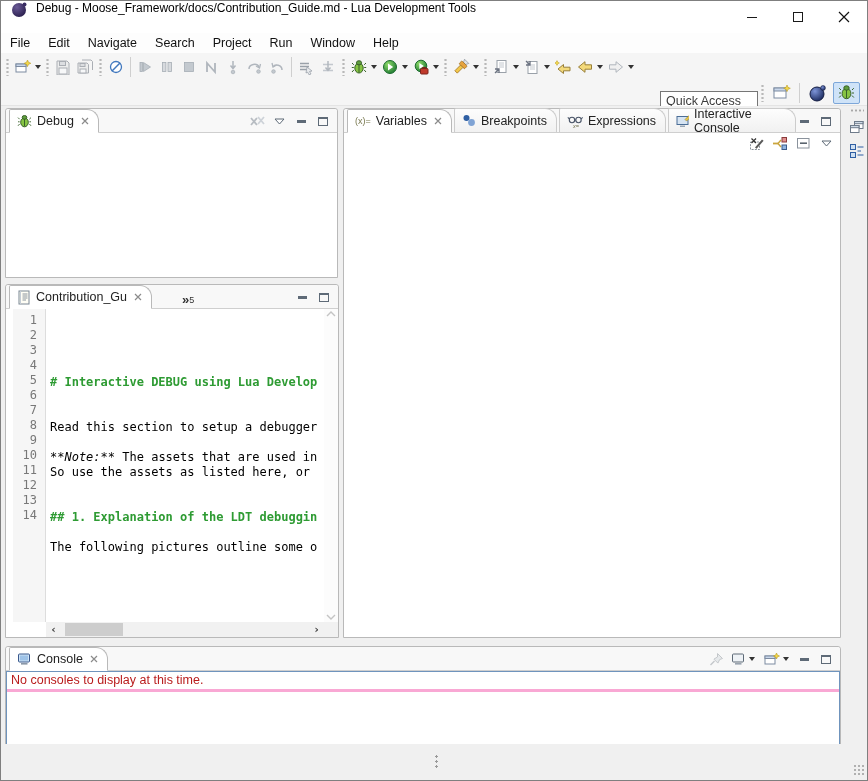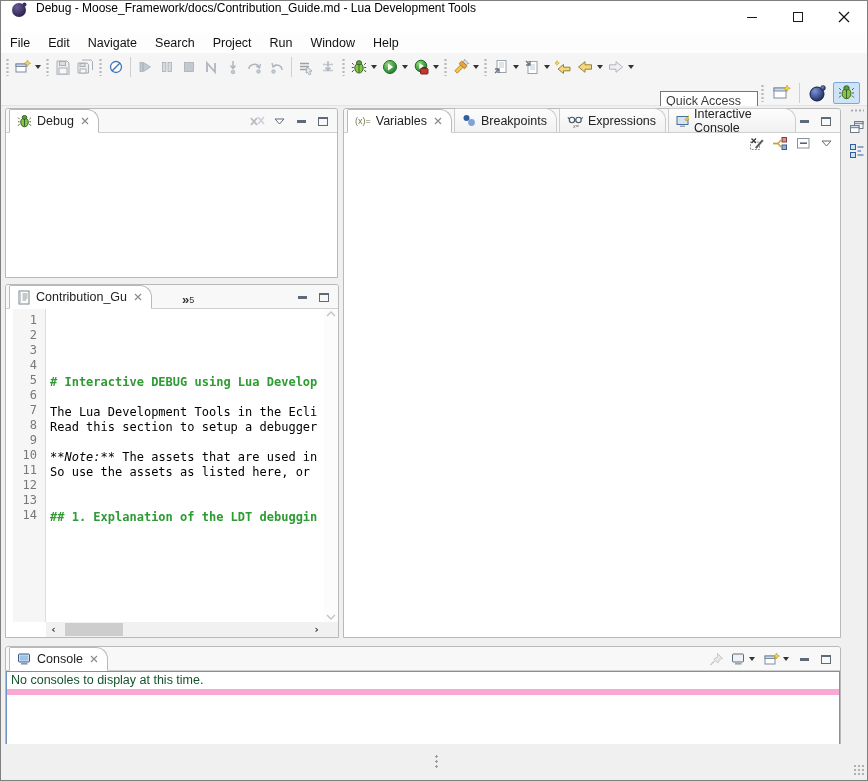--- a/index.html
+++ b/index.html
@@ -60,21 +60,21 @@
   #ed-vscroll { position:absolute; right:0; top:0; bottom:15px; width:14px; background:#fcfcfc; display:flex; flex-direction:column; justify-content:space-between; align-items:center; padding:2px 0; }
   #ed-hscroll { position:absolute; left:40px; right:14px; bottom:0; height:15px; background:#f1f1f1; display:flex; align-items:center; }
   #ed-hscroll .harrow { width:15px; text-align:center; color:#3c3c3c; font-weight:bold; font-size:11px; line-height:15px; }
   #ed-hscroll .htrack { flex:1; position:relative; height:100%; }
   #ed-hscroll .hthumb { position:absolute; left:4px; top:1px; width:58px; height:13px; background:#cdcdcd; }
   #ed-corner { position:absolute; right:0; bottom:0; width:14px; height:15px; background:#f1f1f1; }
   
   .view-toolbar { position:absolute; top:3px; right:6px; display:flex; align-items:center; gap:7px; }
   
   #console-content-box { position:absolute; inset:0; border:1px solid #6f94bd; background:#fff; }
-  #console-msg { font-size:12.5px; color:#14532d; padding:1px 4px 2px; border-bottom:6px solid #f9a8d4; }
+  #console-msg { font-size:12.5px; color:#b91c1c; padding:1px 4px 2px; border-bottom:3px solid #f9a8d4; }
   
   #right-trim { position:absolute; right:0; top:0; width:24px; height:640px; background:#f0f0f0; display:flex; flex-direction:column; align-items:center; padding-top:3px; gap:8px; }
   .trim-dots { width:14px; height:3px; background-image:radial-gradient(circle,#a8a8a8 1px,transparent 1.2px); background-size:4px 3px; }
   
   #statusbar { position:absolute; left:0; bottom:0; width:868px; height:36px; background:#f0f0f0; }
   #sash-dots { position:absolute; left:50%; top:10px; width:3px; height:16px;
     background-image:radial-gradient(circle,#9a9a9a 1px,transparent 1.2px); background-size:3px 5px; }
   #grip { position:absolute; right:4px; bottom:4px; width:12px; height:12px;
     background-image:radial-gradient(circle,#b0b0b0 1px,transparent 1.2px); background-size:4px 4px; }
   svg { display:block; }
@@ -455,21 +455,20 @@
               <span class="code"><i class="em"></i><span># Interactive DEBUG using Lua Develop</span></span>
             </div>
 
             <div class="ed-line">
               <span class="ln">3</span>
               <span class="code"><i class="em"></i><span></span></span>
             </div>
 
             <div class="ed-line">
               <span class="ln">4</span>
-              <span class="code"><i class="em"></i><span>The Lua Development Tools in the Ecli</span></span>
             </div>
 
             <div class="ed-line">
               <span class="ln">5</span>
               <span class="code"><i class="em"></i><span>Read this section to setup a debugger</span></span>
             </div>
 
             <div class="ed-line">
               <span class="ln">6</span>
               <span class="code"><i class="em"></i><span></span></span>
@@ -500,20 +499,21 @@
               <span class="code"><i class="em"></i><span>## 1. Explanation of the LDT debuggin</span></span>
             </div>
 
             <div class="ed-line">
               <span class="ln">12</span>
               <span class="code"><i class="em"></i><span></span></span>
             </div>
 
             <div class="ed-line">
               <span class="ln">13</span>
+              <span class="code"><i class="em"></i><span>The following pictures outline some o</span></span>
             </div>
 
             <div class="ed-line">
               <span class="ln">14</span>
               <span class="code"><i class="em"></i><span></span></span>
             </div>
 
           </div>
         <div id="ed-vscroll">
           <svg width="10" height="6">

